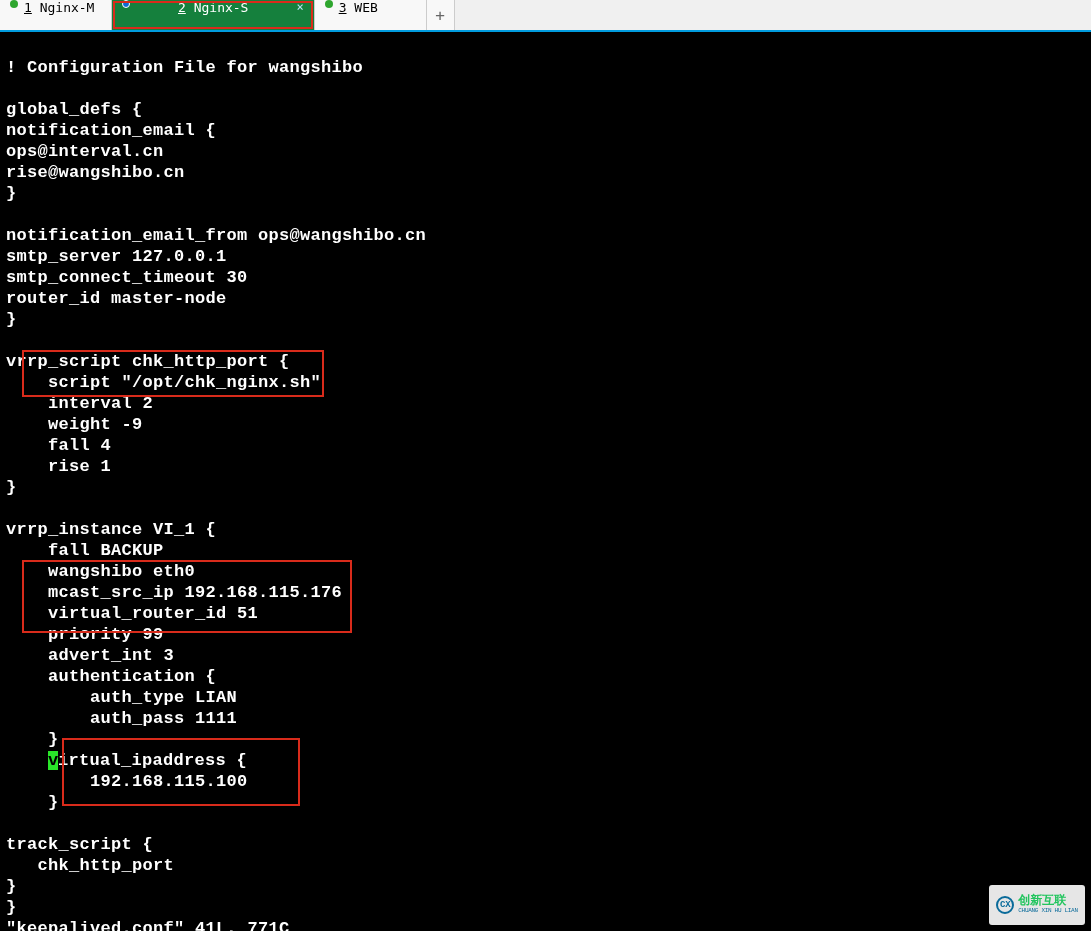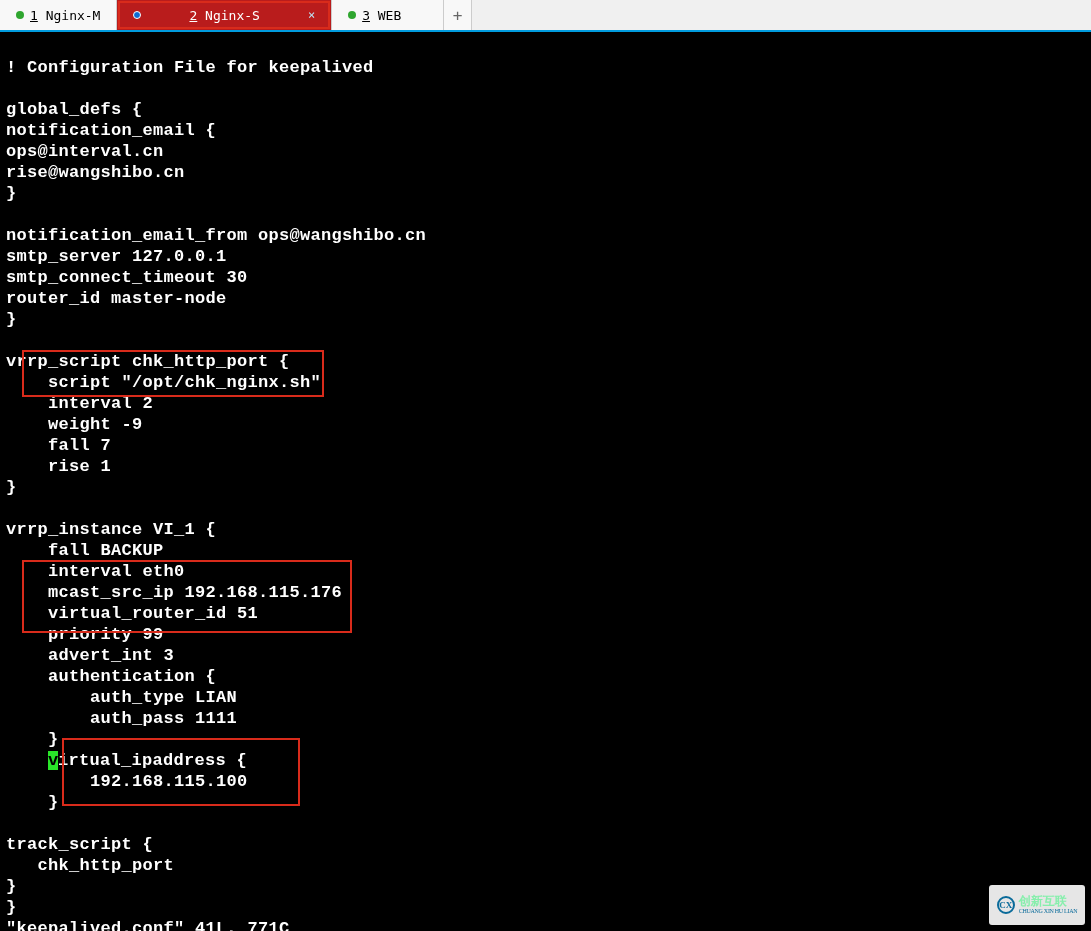--- a/index.html
+++ b/index.html
@@ -17,32 +17,31 @@
     }
     .tabbar {
       display: flex;
       background: #f0f0f0;
       height: 32px;
       border-bottom: 2px solid #009bde;
       align-items: stretch;
     }
     .tab {
       display: flex;
-      align-items: center;
-      padding: 0 16px;
+      padding: 0 10px;
       border-right: 1px solid #ccc;
       background: #f8f8f8;
       font-size: 13px;
       cursor: pointer;
       gap: 6px;
       min-width: 112px;
       position: relative;
     }
     .tab.active {
-      background: #b91c1c;
+      background: #15803d;
       color: #fff;
       gap: 48px;
     }
     .tab-highlight-ring {
       position: absolute;
       top: 1px;
       left: 1px;
       right: 1px;
       bottom: 1px;
       border: 2px solid #d92b1b;
@@ -114,40 +113,40 @@
       width: 96px;
       height: 40px;
       background: rgba(255,255,255,0.9);
       border-radius: 3px;
       display: flex;
       align-items: center;
       justify-content: center;
       gap: 4px;
       font-size: 10px;
       color: #0a6b9a;
-      font-family: Liberation Serif, serif;
+      font-family: Liberation Mono, monospace;
     }
     .watermark .wm-icon {
       width: 18px;
       height: 18px;
       border: 2px solid #0a6b9a;
       border-radius: 50%;
       display: flex;
       align-items: center;
       justify-content: center;
       font-weight: bold;
       font-size: 9px;
       color: #0a6b9a;
     }
     .watermark .wm-text {
       display: flex;
       flex-direction: column;
       line-height: 1.1;
     }
-    .wm-cn { font-size: 12px; font-weight: bold; color:#86efac;}
+    .wm-cn { font-size: 12px; font-weight: bold; color:#22c55e;}
     .wm-en { font-size: 6px; color:#0a6b9a; letter-spacing: -0.3px;}
   </style>
 </head>
 <body>
 
 <div class="tabbar">
   <div class="tab">
     <span class="dot"></span>
     <span><span class="underline">1</span> <span>Nginx-M</span></span>
   </div>
@@ -158,45 +157,45 @@
     <span class="tab-close">×</span>
   </div>
   <div class="tab">
     <span class="dot"></span>
     <span><span class="underline">3</span> <span>WEB</span></span>
   </div>
   <div class="tab-add">+</div>
 </div>
 
 <div class="terminal">
-<span>! Configuration File for keepalived</span>
+<span>! Configuration File for wangshibo</span>
 <span></span>
 <span>global_defs {</span>
 <span>notification_email {</span>
 <span>ops@interval.cn</span>
 <span>rise@wangshibo.cn</span>
 <span>}</span>
 <span></span>
 <span>notification_email_from ops@wangshibo.cn</span>
 <span>smtp_server 127.0.0.1</span>
 <span>smtp_connect_timeout 30</span>
 <span>router_id master-node</span>
 <span>}</span>
 <span></span>
 <span>vrrp_script chk_http_port {</span>
 <span>    script "/opt/chk_nginx.sh"</span>
 <span>    interval 2</span>
 <span>    weight -9</span>
-<span>    fall 7</span>
+<span>    fall 4</span>
 <span>    rise 1</span>
 <span>}</span>
 <span></span>
 <span>vrrp_instance VI_1 {</span>
 <span>    fall BACKUP</span>
-<span>    interval eth0</span>
+<span>    wangshibo eth0</span>
 <span>    mcast_src_ip 192.168.115.176</span>
 <span>    virtual_router_id 51</span>
 <span>    priority 99</span>
 <span>    advert_int 3</span>
 <span>    authentication {</span>
 <span>        auth_type LIAN</span>
 <span>        auth_pass 1111</span>
 <span>    }</span>
 <span><span>    </span><span class="cursor-cell">v</span><span>irtual_ipaddress {</span></span>
 <span>        192.168.115.100</span>

